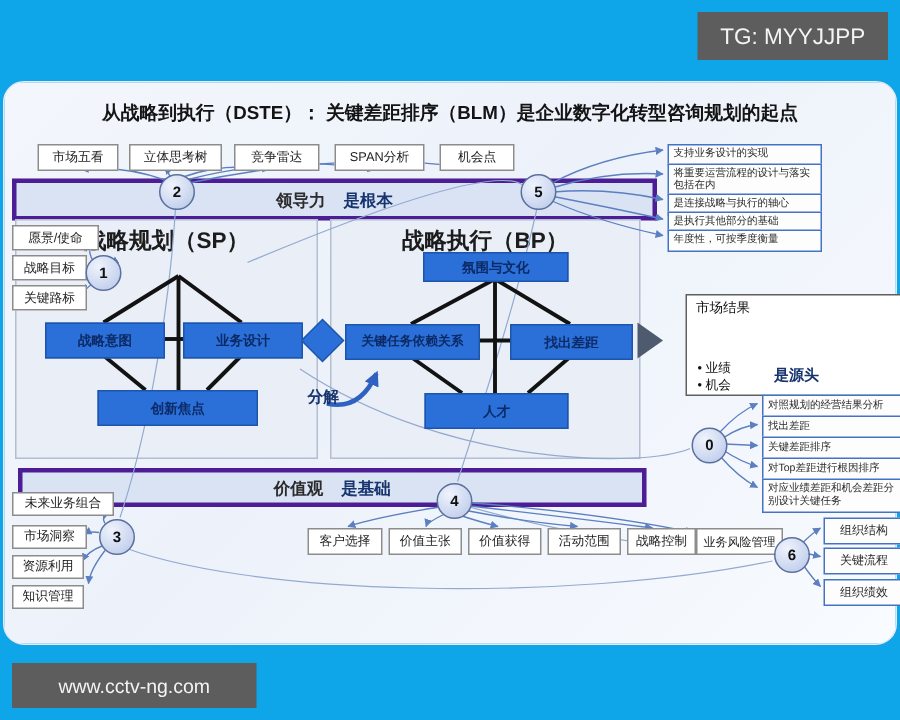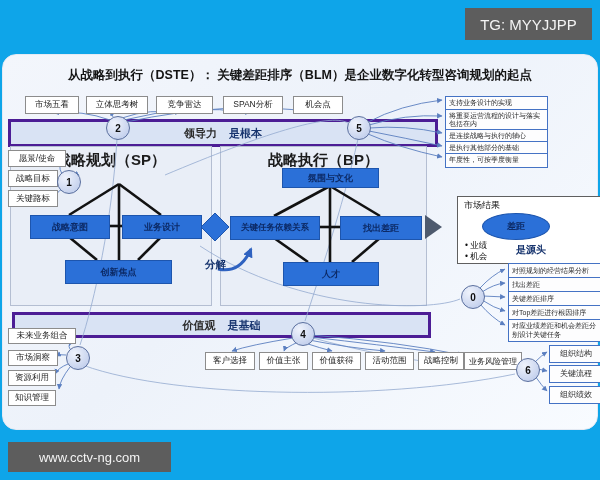--- a/index.html
+++ b/index.html
@@ -186,21 +186,20 @@
 
   <div class="box-white" style="left:205px;top:352px;width:48px;height:16px">客户选择</div>
   <div class="box-white" style="left:259px;top:352px;width:47px;height:16px">价值主张</div>
   <div class="box-white" style="left:312px;top:352px;width:47px;height:16px">价值获得</div>
   <div class="box-white" style="left:365px;top:352px;width:47px;height:16px">活动范围</div>
   <div class="box-white" style="left:418px;top:352px;width:44px;height:16px">战略控制</div>
   <div class="box-white" style="left:464px;top:352px;width:56px;height:16px;font-size:8px">业务风险管理</div>
 
   <div class="mr-box">
     <div class="mr-title">市场结果</div>
-    <div class="mr-ellipse">差距</div>
     <div class="mr-bullet" style="top:43px">业绩</div>
     <div class="mr-bullet" style="top:54px">机会</div>
     <div class="mr-tag">是源头</div>
   </div>
 
   <div class="box-note" style="left:445px;top:96px;width:95px;height:11px">支持业务设计的实现</div>
   <div class="box-note" style="left:445px;top:109px;width:95px;height:18px">将重要运营流程的设计与落实包括在内</div>
   <div class="box-note" style="left:445px;top:129px;width:95px;height:11px">是连接战略与执行的轴心</div>
   <div class="box-note" style="left:445px;top:141px;width:95px;height:11px">是执行其他部分的基础</div>
   <div class="box-note" style="left:445px;top:153px;width:95px;height:11px">年度性，可按季度衡量</div>

